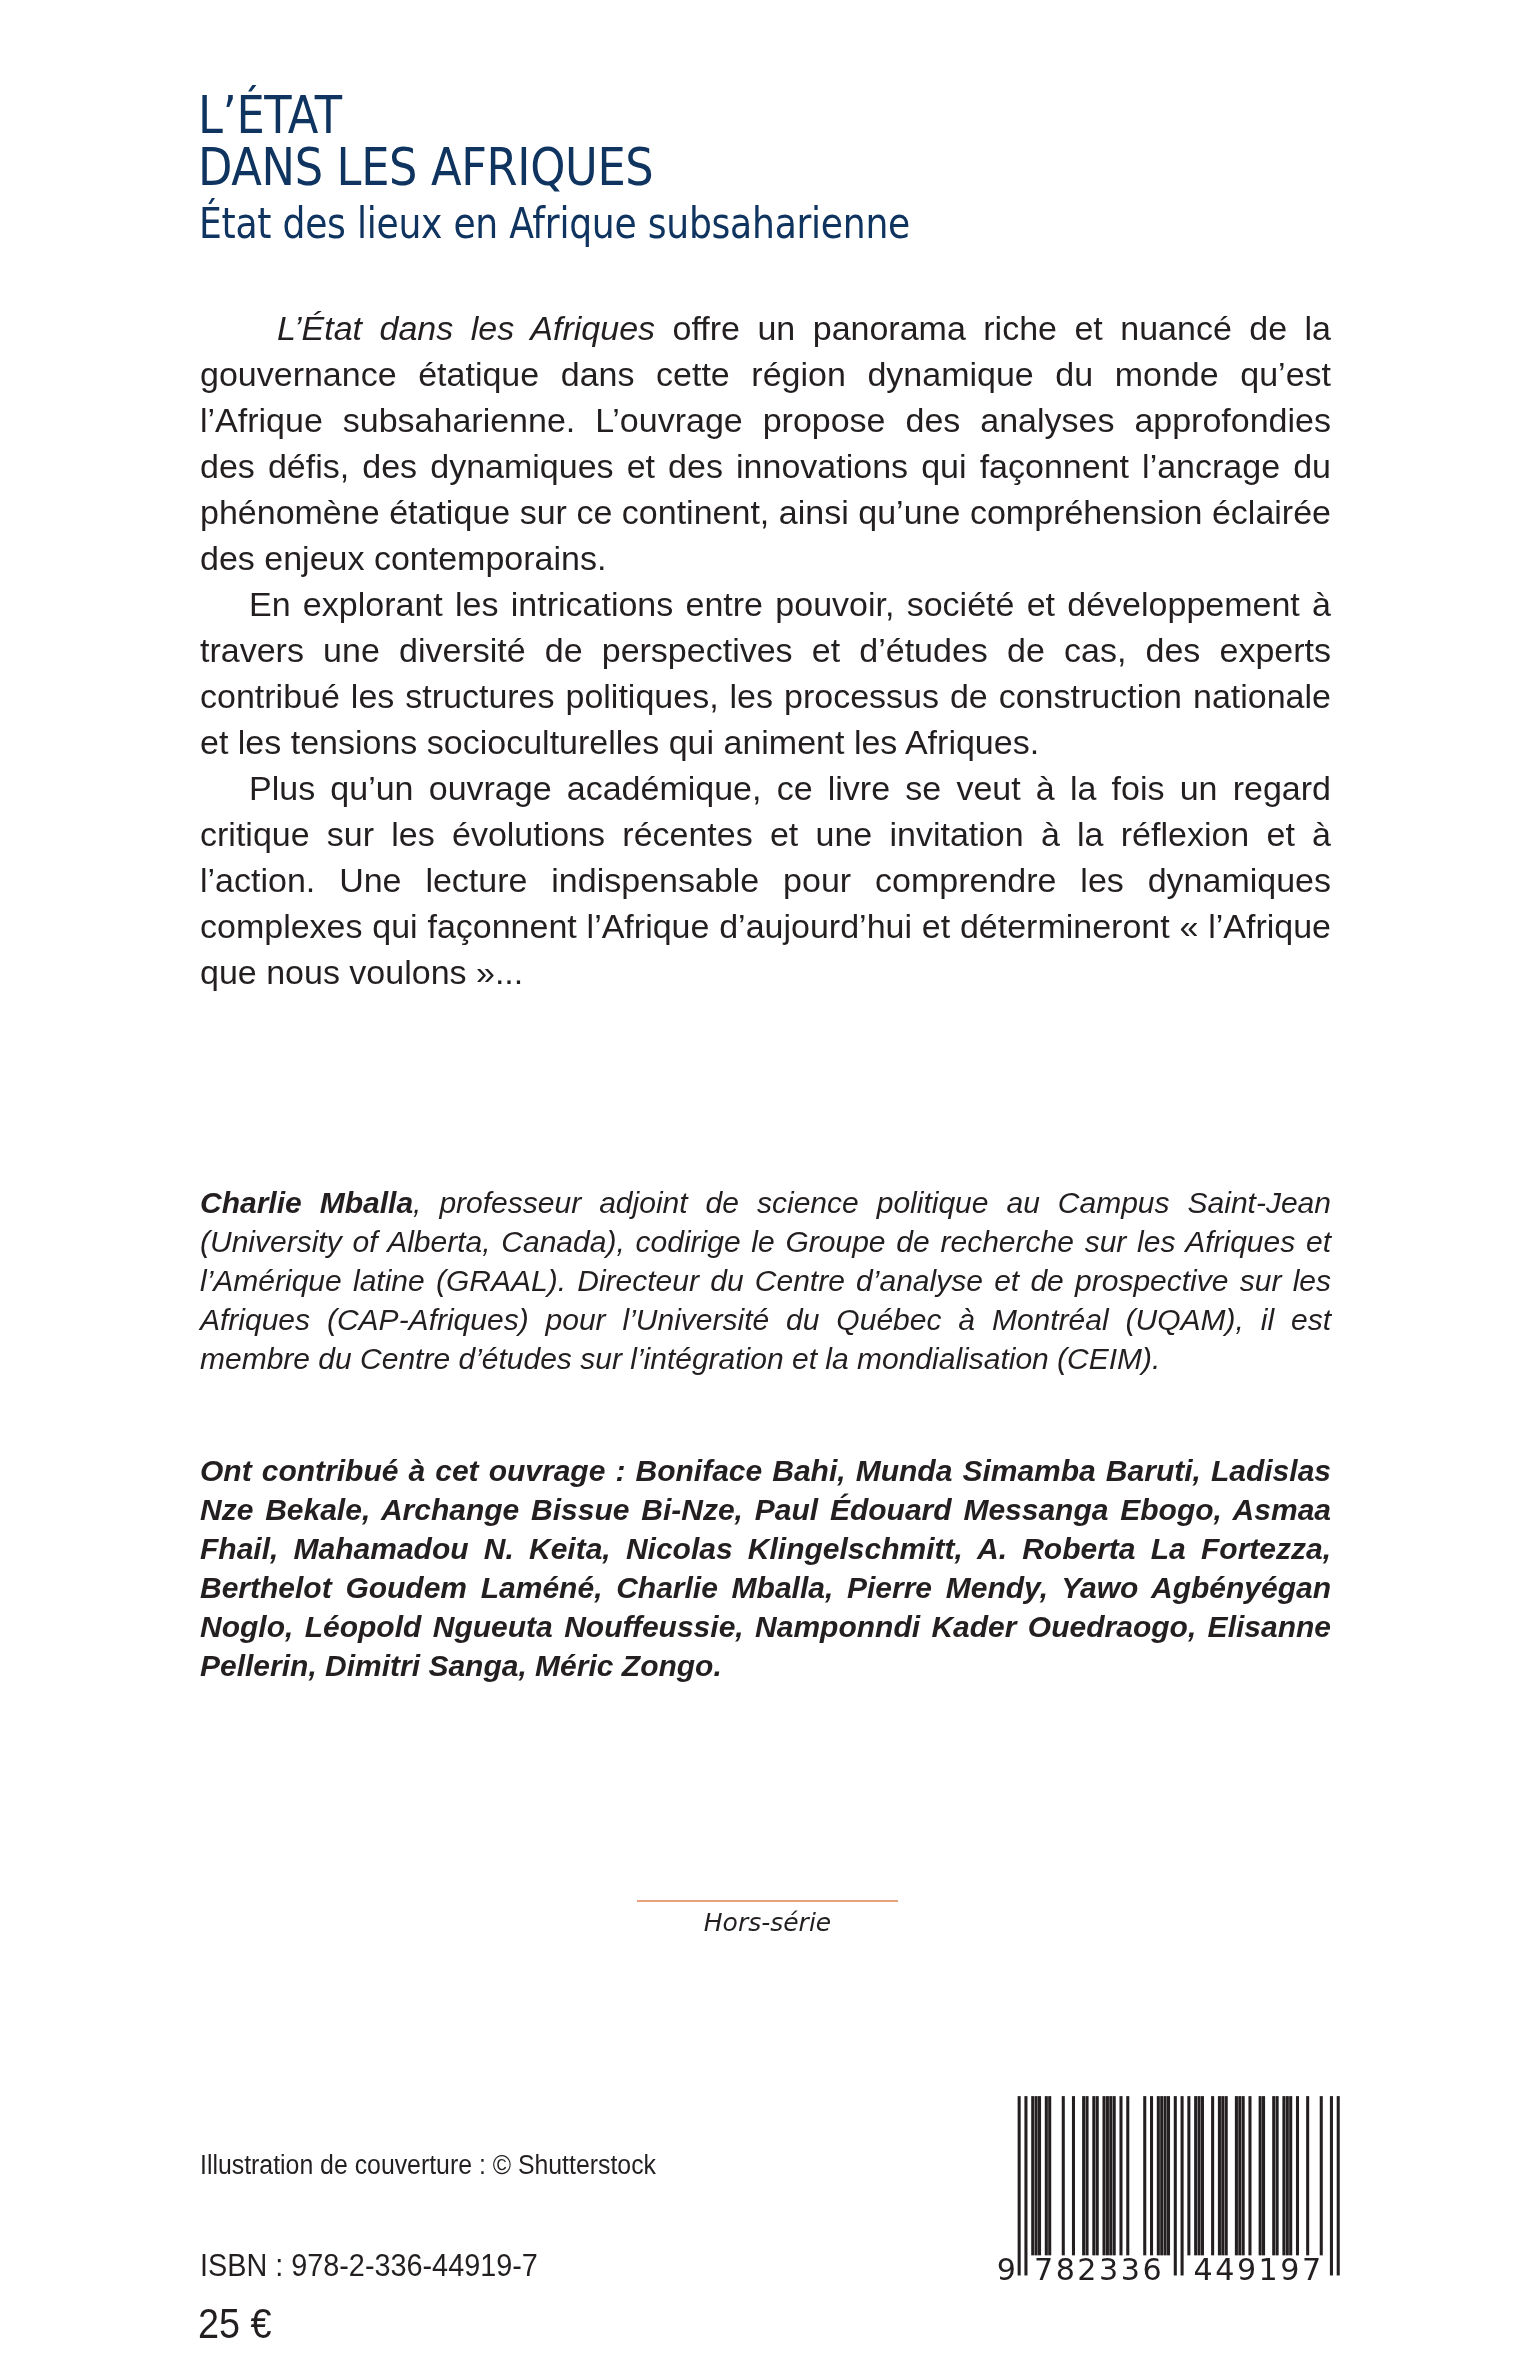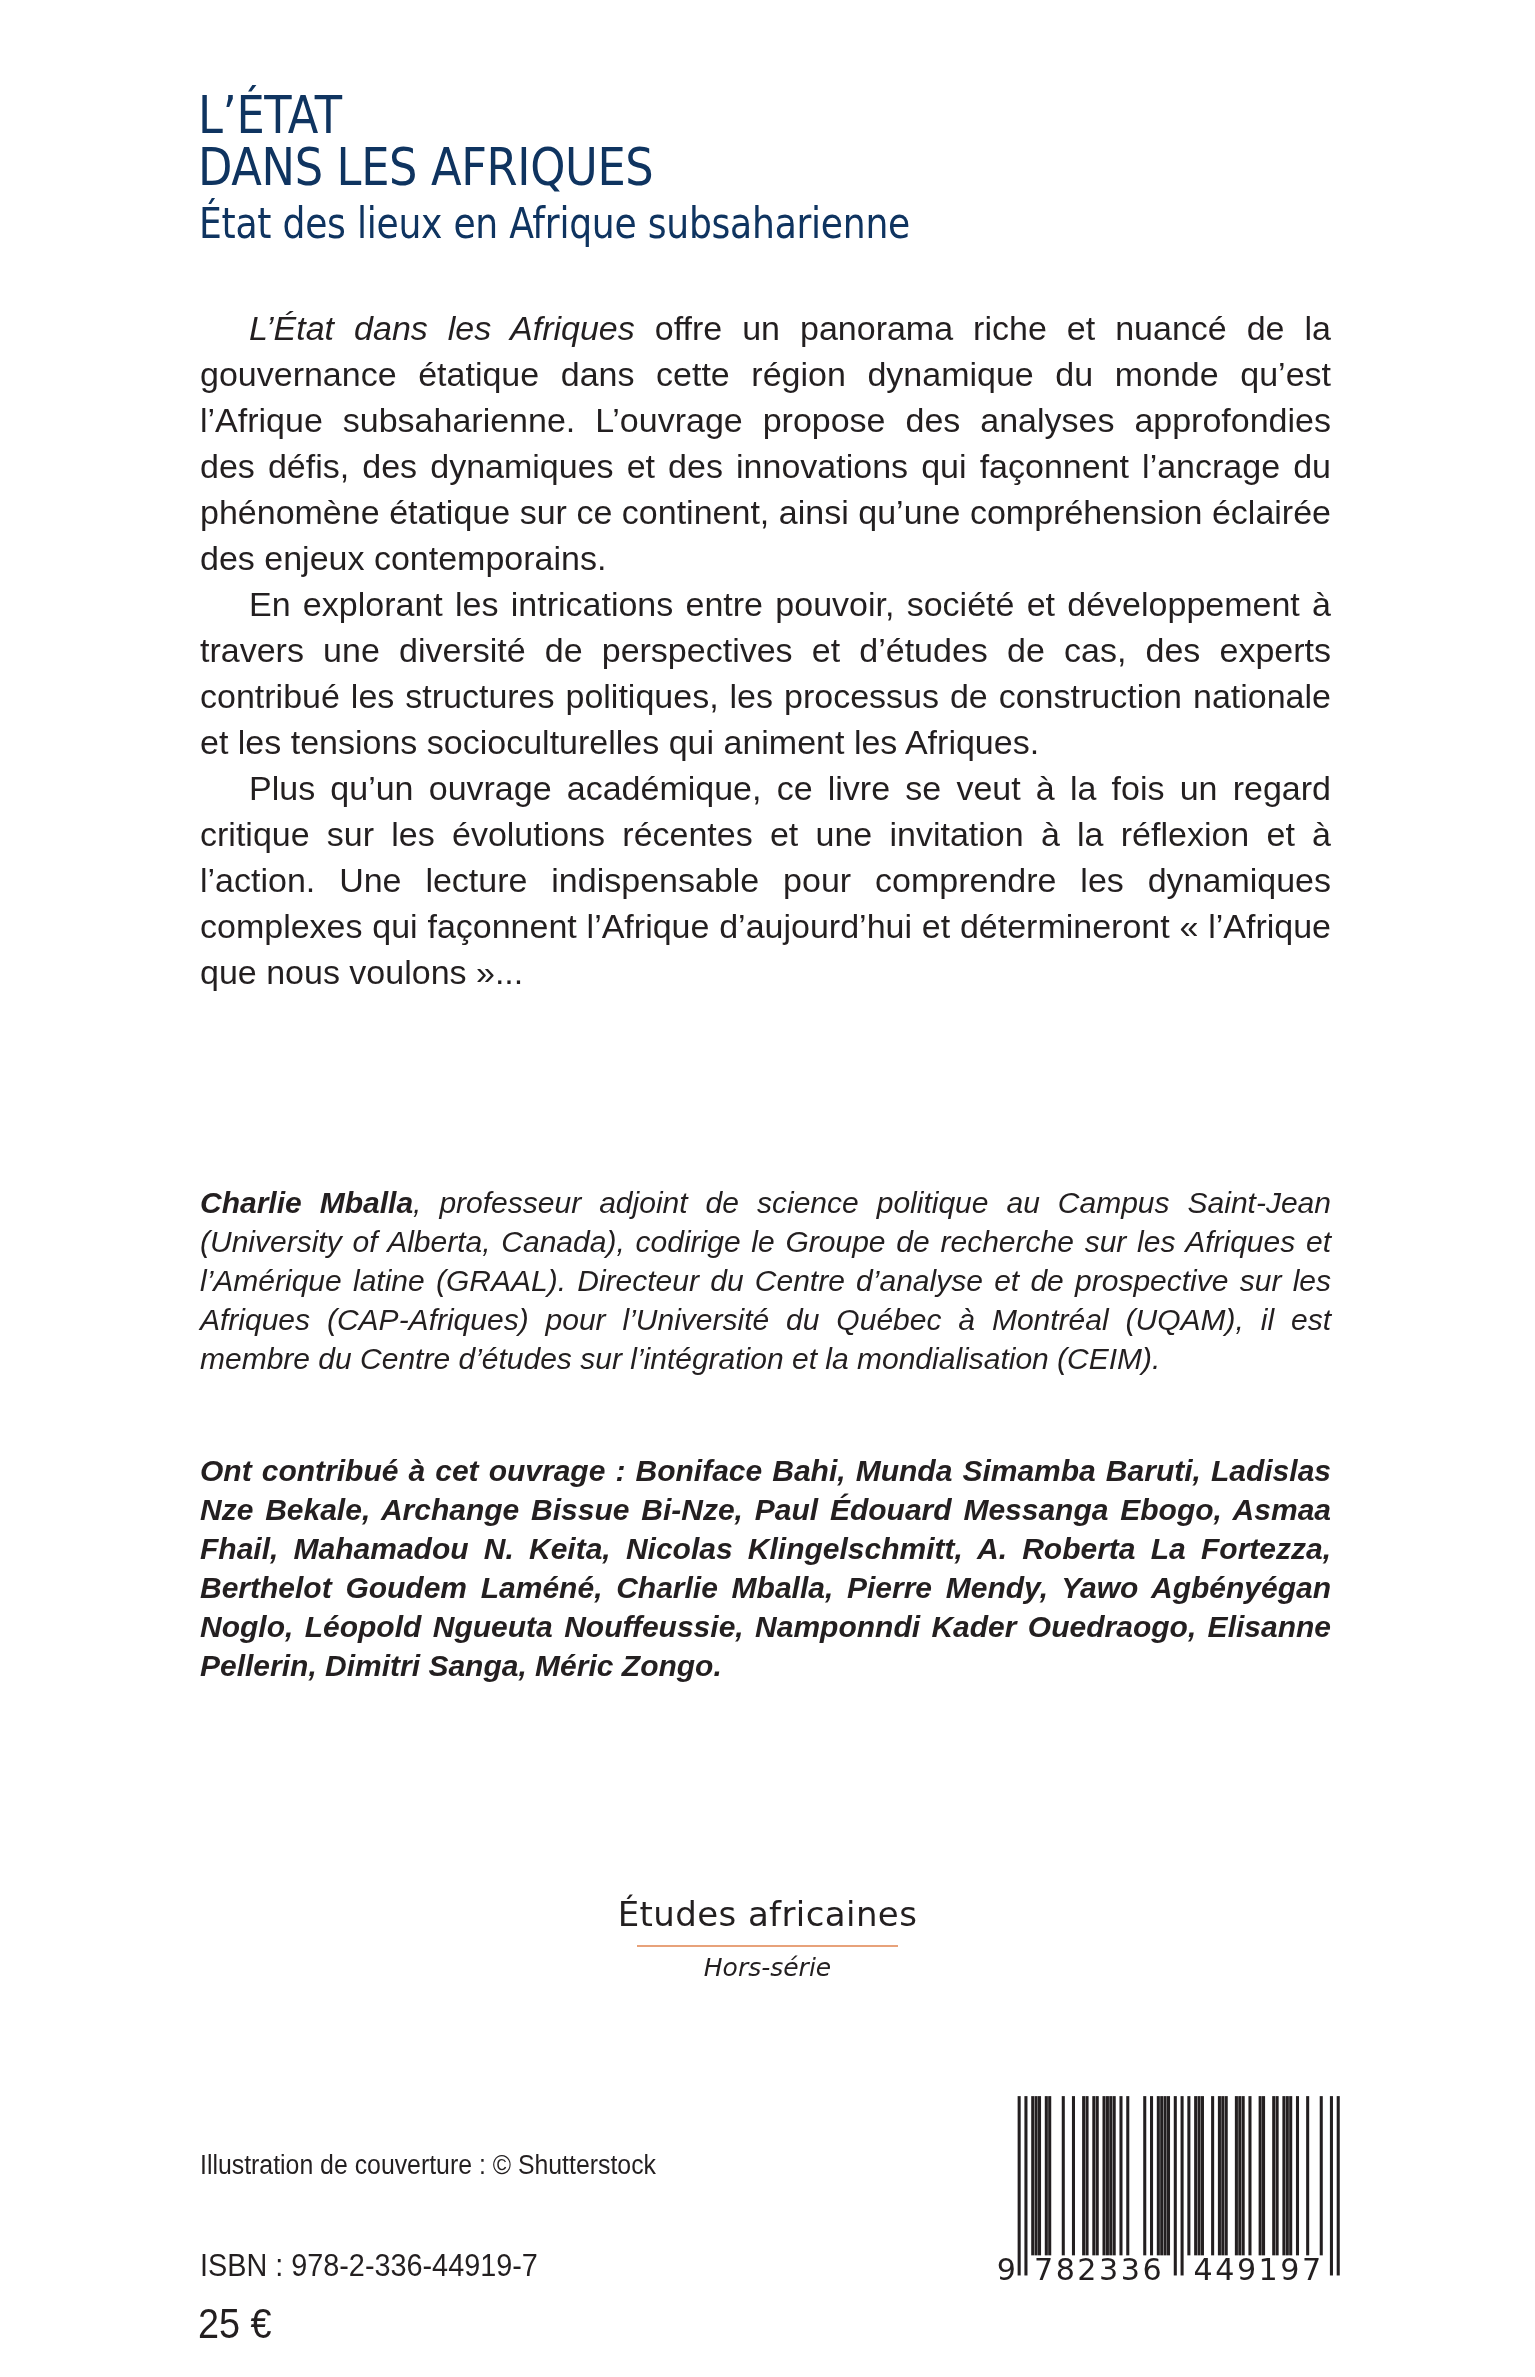--- a/index.html
+++ b/index.html
@@ -24,21 +24,21 @@
     white-space: nowrap; letter-spacing: -0.3px;
   }
 
   .body {
     position: absolute; left: 200px; width: 1131px;
     font-family: "Liberation Sans", sans-serif; color: #231f20;
     text-align: justify; margin: 0;
   }
   .desc { top: 305px; font-size: 34px; line-height: 46px; }
   .desc p { margin: 0; text-indent: 49px; text-align: justify; }
-  .desc em { font-style: italic; }
+  .desc em { font-style: italic; margin-left: 28px; }
 
   .bio { top: 1183px; font-size: 30px; line-height: 39px; font-style: italic; }
   .bio p, .contrib p { margin: 0; text-align: justify; }
   .bio strong { font-weight: bold; }
   .contrib { top: 1451px; font-size: 30px; line-height: 39px; font-style: italic; font-weight: bold; }
 
   .series {
     position: absolute; left: 587px; width: 361px; top: 1892px; text-align: center;
     font-family: "DejaVu Sans", sans-serif; color: #231f20;
   }
@@ -82,21 +82,20 @@
 
   <div class="body bio">
     <p><strong>Charlie Mballa</strong><span>, professeur adjoint de science politique au Campus Saint-Jean (University of Alberta, Canada), codirige le Groupe de recherche sur les Afriques et l’Amérique latine (GRAAL). Directeur du Centre d’analyse et de prospective sur les Afriques (CAP-Afriques) pour l’Université du Québec à Montréal (UQAM), il est membre du Centre d’études sur l’intégration et la mondialisation (CEIM).</span></p>
   </div>
 
   <div class="body contrib">
     <p>Ont contribué à cet ouvrage : Boniface Bahi, Munda Simamba Baruti, Ladislas Nze Bekale, Archange Bissue Bi-Nze, Paul Édouard Messanga Ebogo, Asmaa Fhail, Mahamadou N. Keita, Nicolas Klingelschmitt, A. Roberta La Fortezza, Berthelot Goudem Laméné, Charlie Mballa, Pierre Mendy, Yawo Agbényégan Noglo, Léopold Ngueuta Nouffeussie, Namponndi Kader Ouedraogo, Elisanne Pellerin, Dimitri Sanga, Méric Zongo.</p>
   </div>
 
   <div class="series">
-    <span class="series-name">Études africaines</span>
     <span class="series-rule"></span>
     <span class="series-sub">Hors-série</span>
   </div>
 
   <p class="credit">Illustration de couverture : © Shutterstock</p>
   <p class="isbn">ISBN : 978-2-336-44919-7</p>
   <p class="price">25 €</p>
 
   <div class="barcode">
     <svg id="barcode-svg" width="352" height="193" viewBox="0 0 420 230">

